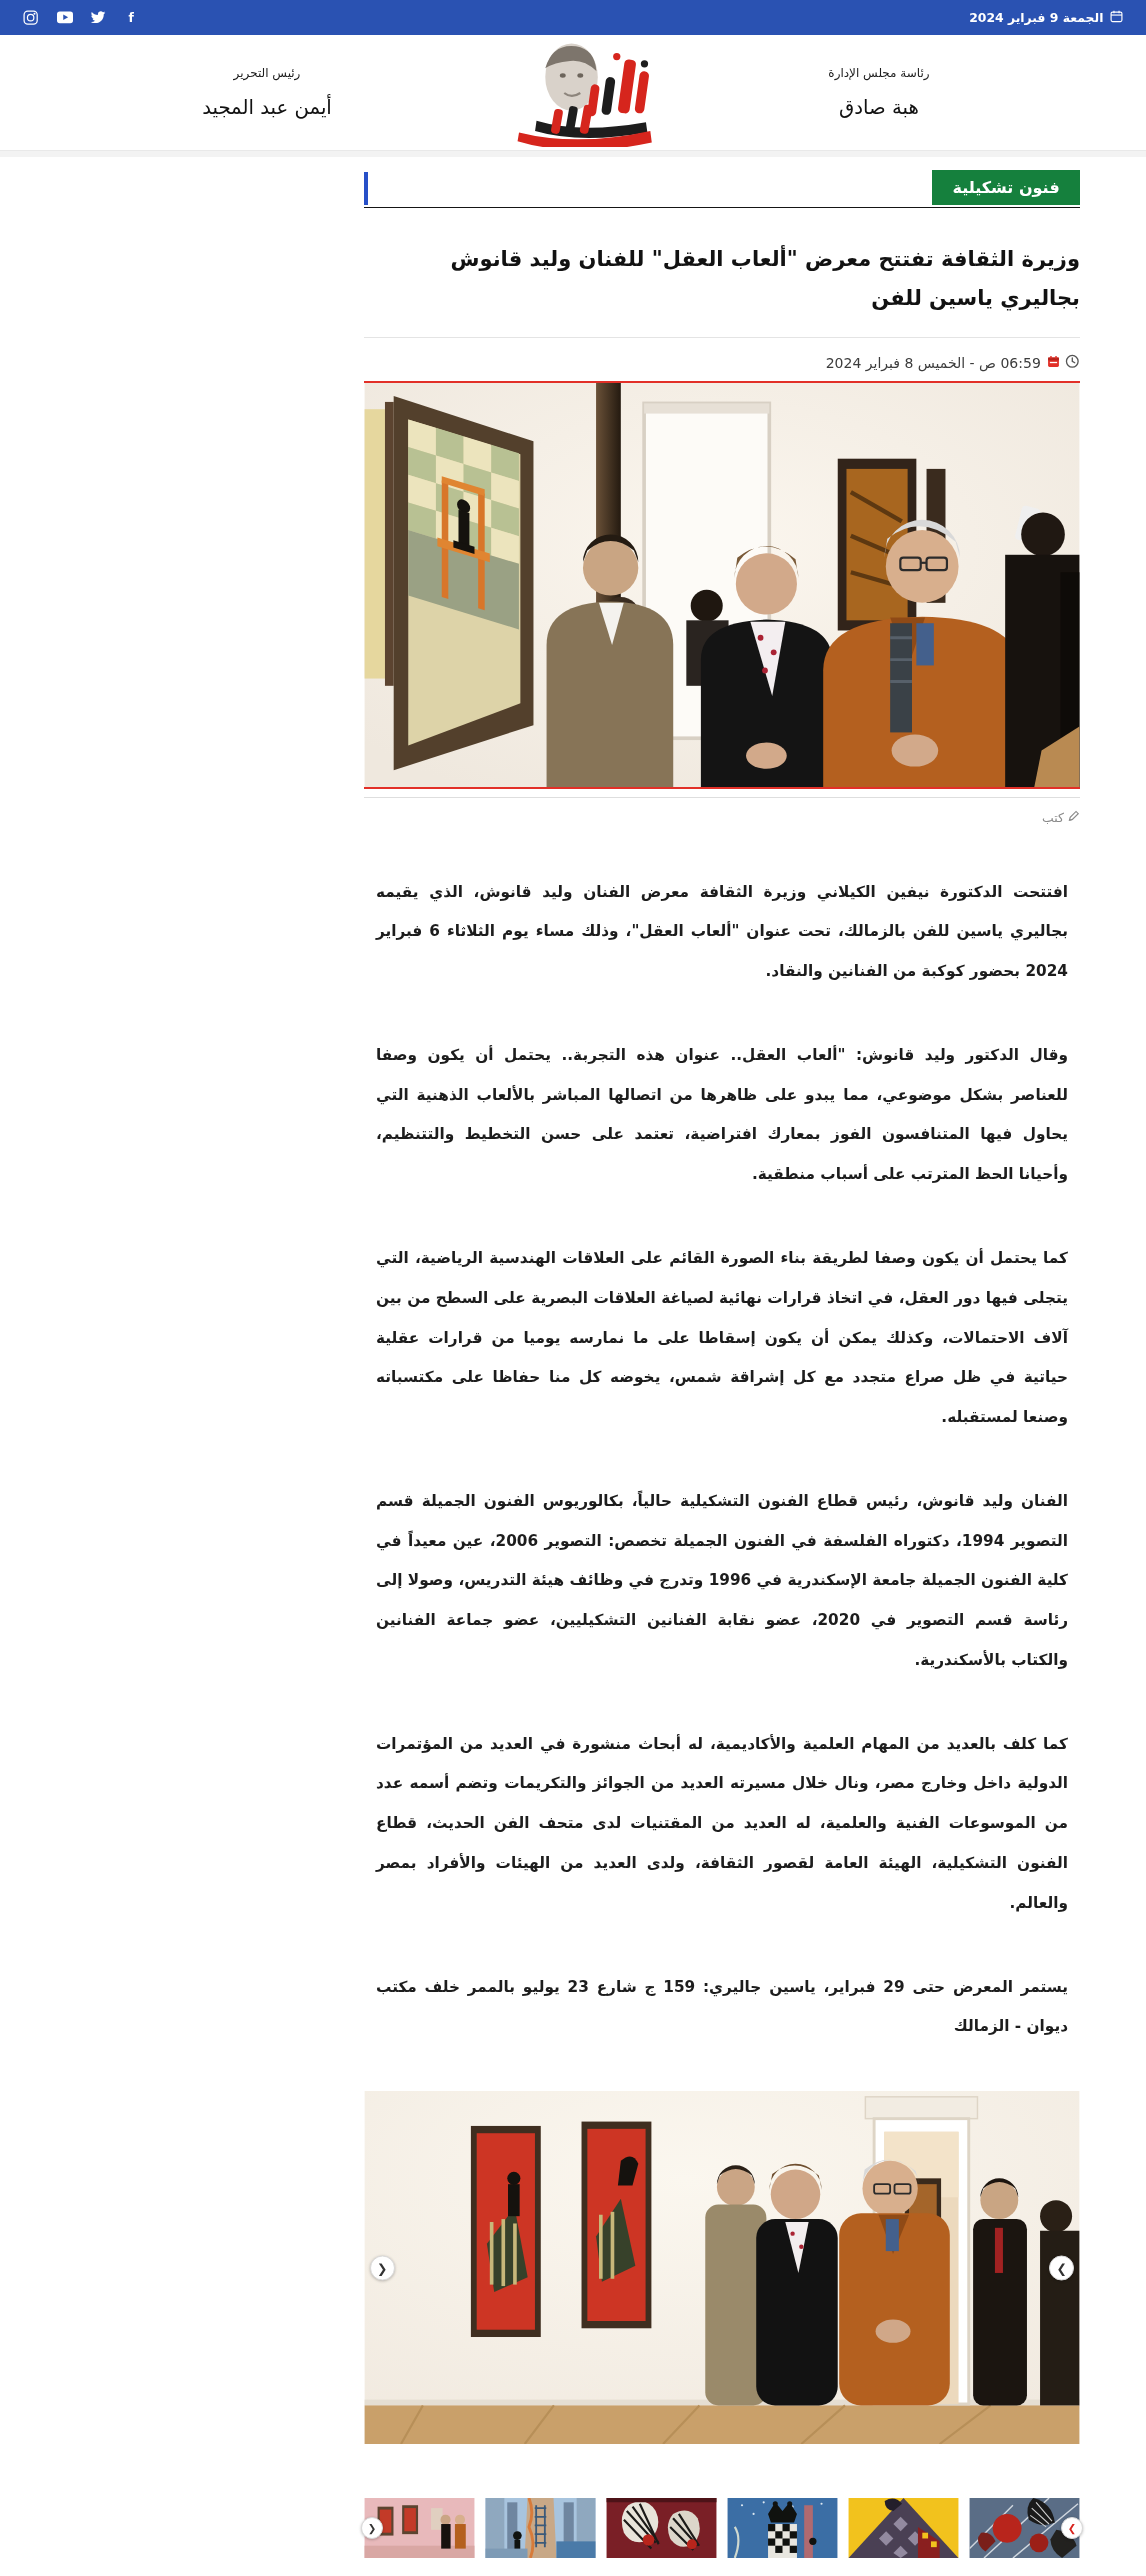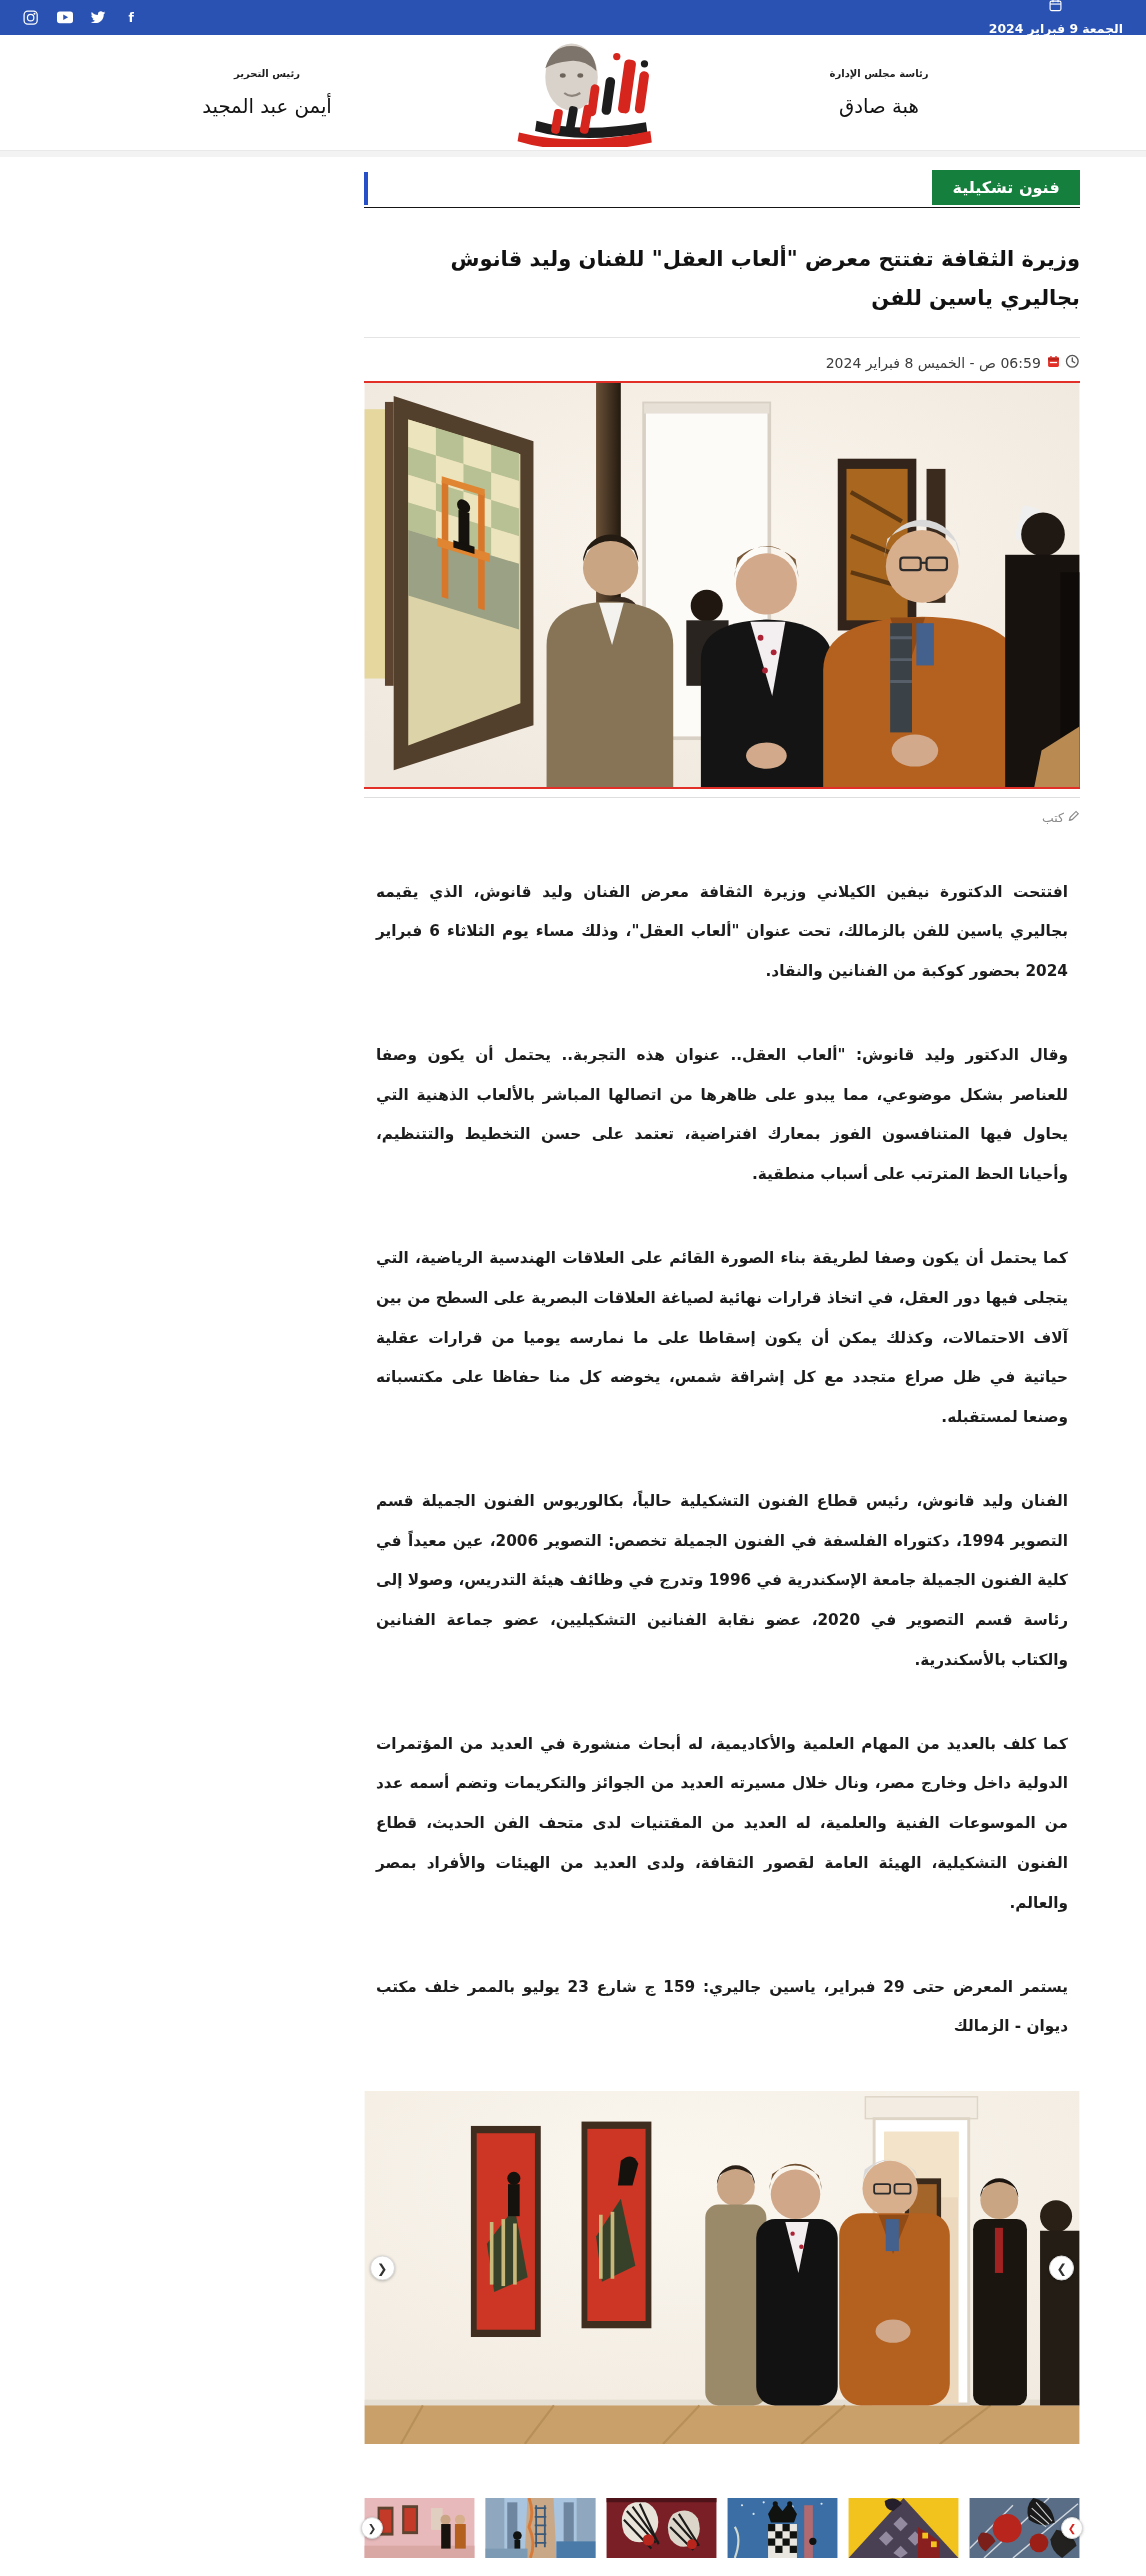--- a/index.html
+++ b/index.html
@@ -12,32 +12,32 @@
   
   .topbar {
     background: #2a52b2;
     height: 35px;
     display: flex;
     align-items: center;
     justify-content: space-between;
     padding: 0 23px;
     color: #fff;
   }
-  .topbar-date { display: flex; align-items: center; gap: 6.6px; font-size: 12.4px; font-weight: bold; flex-direction: column; }
+  .topbar-date { display: flex; align-items: center; gap: 6.6px; font-size: 12.4px; font-weight: bold; }
   .social { display: flex; align-items: center; gap: 17.5px; }
   .social a { display: inline-flex; width: 16px; height: 16px; align-items: center; justify-content: center; }
   .social svg { display: block; }
   
   .header { background: #fff; height: 115px; position: relative; overflow: hidden; }
   .header-inner {
     width: 772px; margin: 0 auto; height: 100%;
     display: flex; align-items: center; justify-content: space-between;
   }
   .head-block { text-align: center; min-width: 160px; }
-  .head-block .role { font-size: 10px; font-weight: bold; color: #1c1c1c; margin-bottom: 16px; }
+  .head-block .role { font-size: 12px; font-weight: normal; color: #1c1c1c; margin-bottom: 16px; }
   .head-block .name { font-size: 19.7px; font-weight: normal; color: #111; }
   .logo-wrap { height: 109px; display: flex; align-items: center; justify-content: center; }
   .header-seam { height: 7.3px; background: #f3f3f3; border-top: 0.7px solid #e9e9e9; }
   
   .page { margin: 13px 66px 0 364px; }
   .cat-row { position: relative; height: 38px; border-bottom: 1.5px solid #151515; }
   .cat-chip {
     position: absolute; top: 0; right: 0;
     background: #15803d; color: #fff;
     font-size: 16px; font-weight: bold;

